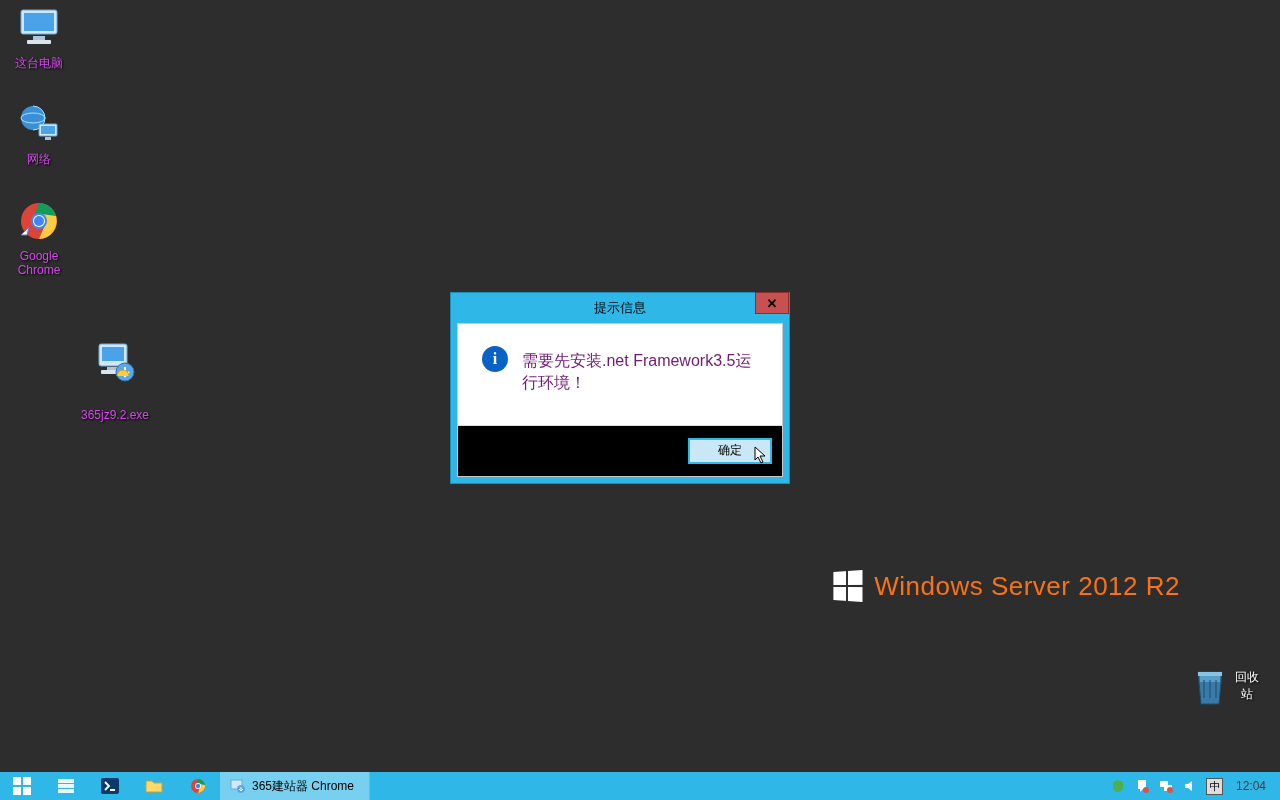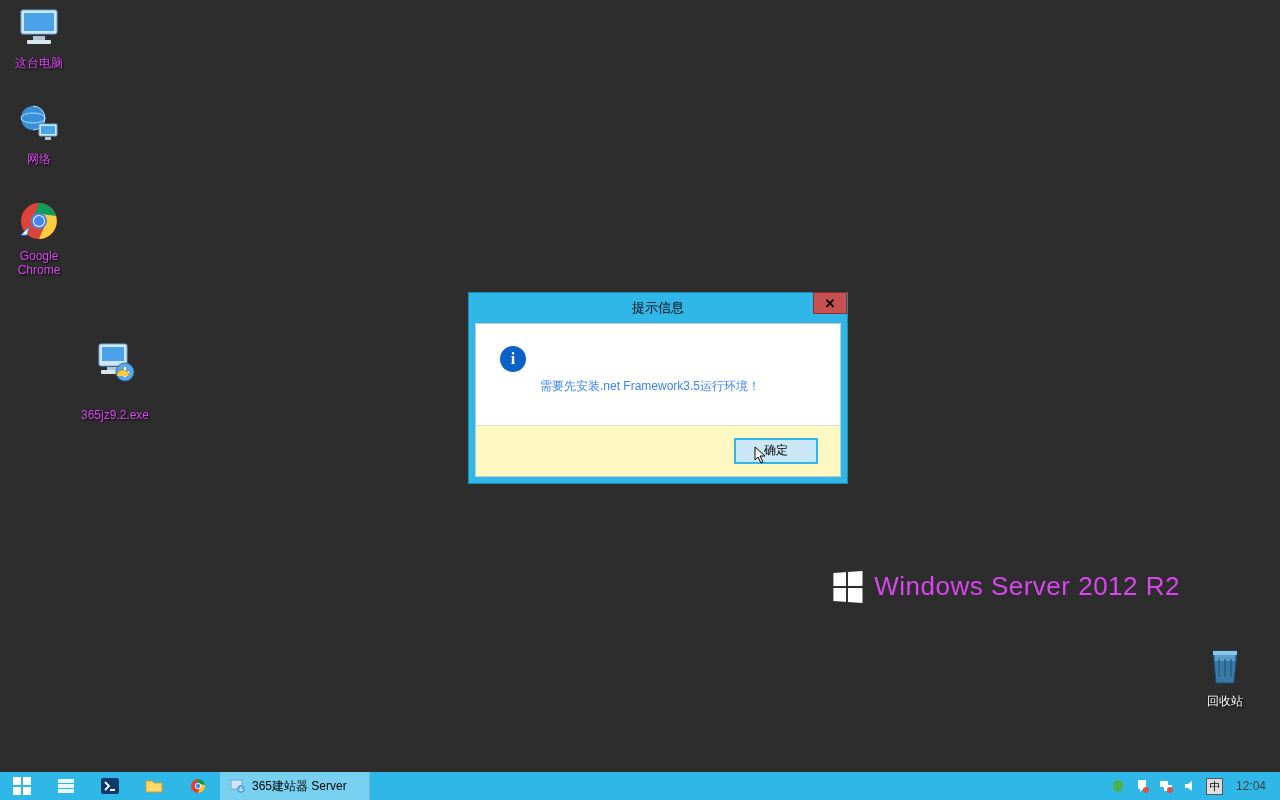--- a/index.html
+++ b/index.html
@@ -8,40 +8,40 @@
 
   
   .desktop { position: absolute; top: 0; left: 0; width: 100%; height: 772px; }
   .icon-grid { position: absolute; top: 4px; left: 4px; display: flex; flex-direction: column; gap: 30px; }
   .desktop-icon { width: 70px; display: flex; flex-direction: column; align-items: center; gap: 4px; cursor: pointer; }
   .desktop-icon .icon-img { width: 48px; height: 48px; display: flex; align-items: center; justify-content: center; }
   .desktop-icon .label { font-size: 12px; text-align: center; color: #d946ef; text-shadow: 1px 1px 2px #000; line-height: 1.2; }
   .icon-extra { position: absolute; }
 
   
-  .watermark { position: absolute; right: 100px; bottom: 170px; display: flex; align-items: center; gap: 12px; color: #d946ef; }
+  .watermark { position: absolute; right: 100px; bottom: 170px; display: flex; gap: 12px; color: #f97316; }
   .watermark .winlogo { display: grid; grid-template-columns: 1fr 1fr; grid-template-rows: 1fr 1fr; width: 30px; height: 30px; gap: 2px; transform: perspective(60px) rotateY(-15deg); }
   .watermark .winlogo div { background: #fff; }
   .watermark span { font-size: 26px; font-weight: 300; letter-spacing: 0.5px; }
 
   
-  .recycle { position: absolute; right: 20px; bottom: 62px; width: 70px; display: flex; flex-direction: column; align-items: center; gap: 4px; cursor: pointer; }
+  .recycle { position: absolute; right: 20px; bottom: 62px; width: 70px; display: flex; align-items: center; gap: 4px; cursor: pointer; }
   .recycle .icon-img { width: 48px; height: 48px; display:flex; align-items:center; justify-content:center; }
   .recycle .label { font-size: 12px; text-align: center; color:#fff; text-shadow:1px 1px 2px #000; }
 
   
-  .dialog { position: absolute; left: 468px; top: 292px; width: 380px; background: #2fb7e8; border: 1px solid #1a8fbb; }
+  .dialog { position: absolute; left: 450px; top: 292px; width: 340px; background: #2fb7e8; border: 1px solid #1a8fbb; }
   .dialog-titlebar { height: 30px; display: flex; align-items: center; justify-content: center; position: relative; color: #000; font-size: 13px; }
   .dialog-close { position: absolute; right: 0; top: -1px; width: 34px; height: 22px; background: #c75050; border: 1px solid #8b2e2e; display: flex; align-items: center; justify-content: center; cursor: pointer; }
   .dialog-close span { color: #000; font-weight: bold; font-size: 13px; }
   .dialog-body { margin: 0 6px 6px 6px; background: #fff; border: 1px solid #c8c8c8; }
   .dialog-content { padding: 22px 20px 30px 24px; display: flex; align-items: flex-start; gap: 14px; }
   .info-icon { flex: none; width: 26px; height: 26px; border-radius: 50%; background: #0b62c6; display: flex; align-items: center; justify-content: center; color: #fff; font-weight: bold; font-family: Georgia, serif; font-size: 16px; }
-  .dialog-msg { font-size: 12px; color: #3b82f6; line-height: 1.4; padding-top: 4px; flex: 1; margin-top: 28px; }
-  .dialog-footer { background: #fef9c3; border-top: 1px solid #ddd; padding: 12px 22px; display: flex; justify-content: flex-end; }
+  .dialog-msg { font-size: 16px; color: #701a75; line-height: 1.4; padding-top: 4px; flex: 1; }
+  .dialog-footer { background: #000000; border-top: 1px solid #ddd; padding: 12px 10px; display: flex; justify-content: flex-end; }
   .ok-btn { width: 84px; height: 26px; background: #c9e7f5; border: 2px solid #2fb7e8; font-size: 12px; cursor: pointer; position: relative; }
   .ok-btn::after { content: ''; position: absolute; left: 50%; top: 50%; transform: translate(-2px, 2px); width: 12px; height: 16px; background: transparent; }
   .cursor-arrow { position: absolute; left: 754px; top: 446px; width: 14px; height: 18px; pointer-events: none; }
 
   
   .taskbar { position: absolute; bottom: 0; left: 0; width: 100%; height: 28px; background: #2fb7e8; display: flex; align-items: stretch; font-size: 12px; color: #000; }
   .taskbar .tb-btn { width: 44px; display: flex; align-items: center; justify-content: center; cursor: pointer; border-right: 0px solid transparent; }
   .taskbar .start { width: 44px; }
   .task-item { display: flex; align-items: center; gap: 6px; padding: 0 10px; background: rgba(255,255,255,0.35); border-right: 1px solid rgba(0,0,0,0.1); min-width: 150px; cursor: pointer; }
   .task-item .ti-label { font-size: 12px; color: #000; }
@@ -200,21 +200,21 @@
       <circle cx="8" cy="8" r="2.2" fill="#4285f4"></circle>
     </svg>
   </div>
 
   <div class="task-item">
     <svg width="16" height="16" viewBox="0 0 16 16">
       <rect x="1" y="2" width="11" height="9" fill="#cfe8ff" stroke="#6fa8d8"></rect>
       <circle cx="11" cy="11" r="4" fill="#5aa9e6"></circle>
       <path d="M11 9 L11 13 M9 11 L11 13 L13 11" stroke="#fff" stroke-width="1" fill="none"></path>
     </svg>
-    <span class="ti-label">365建站器 Server</span>
+    <span class="ti-label">365建站器 Chrome</span>
   </div>
 
   <div class="tray">
     <div class="tray-icon">
       <svg width="14" height="14" viewBox="0 0 14 14">
           <path d="M7 1 L12 3 L12 7 A5 5 0 0 1 7 13 A5 5 0 0 1 2 7 L2 3 Z" fill="#4caf50"></path>
         </svg>
     </div>
     <div class="tray-icon">
       <svg width="14" height="14" viewBox="0 0 14 14">

